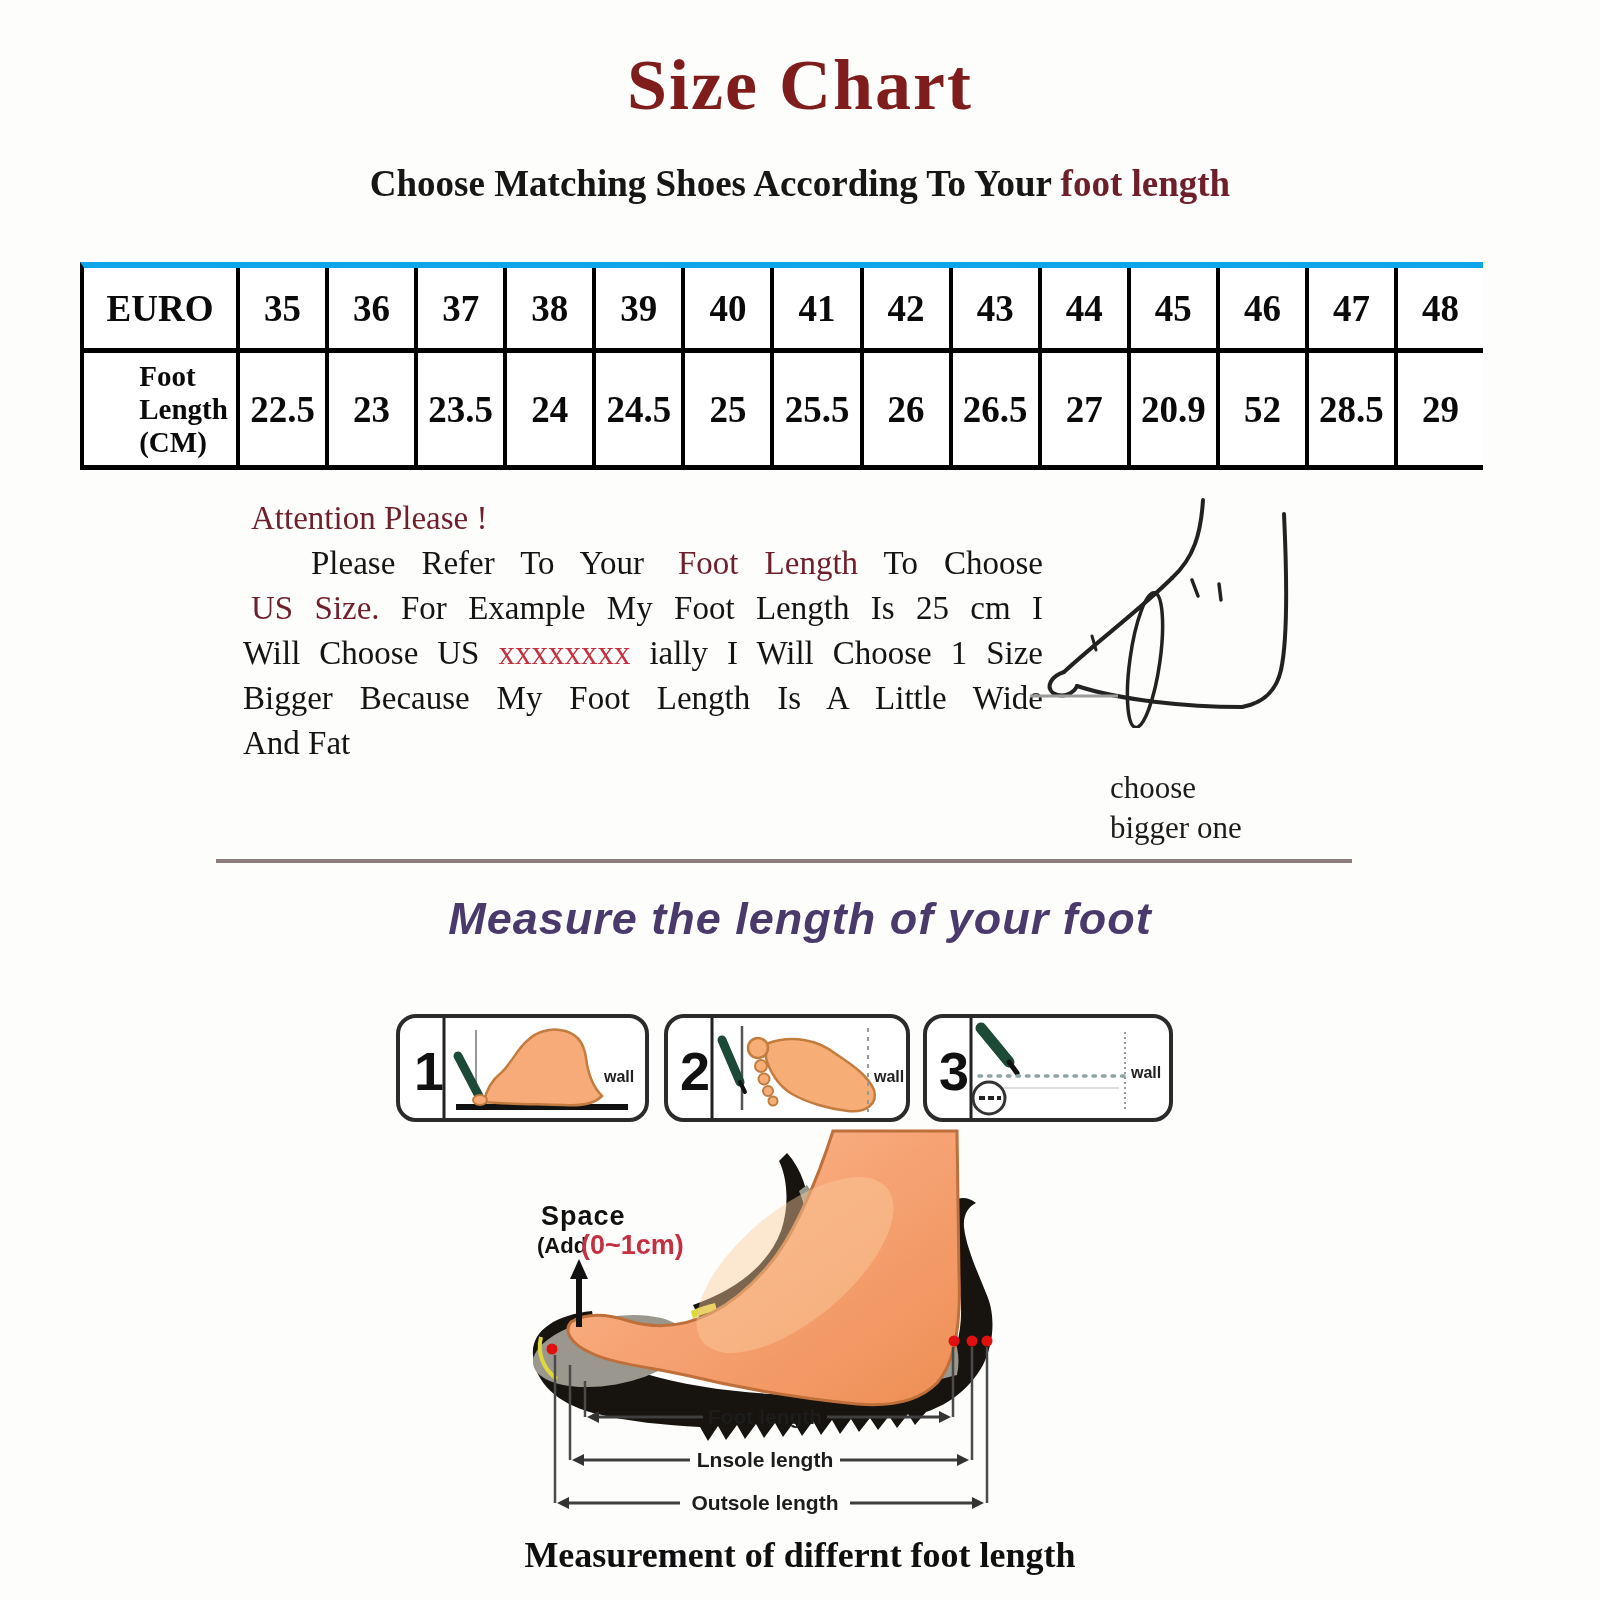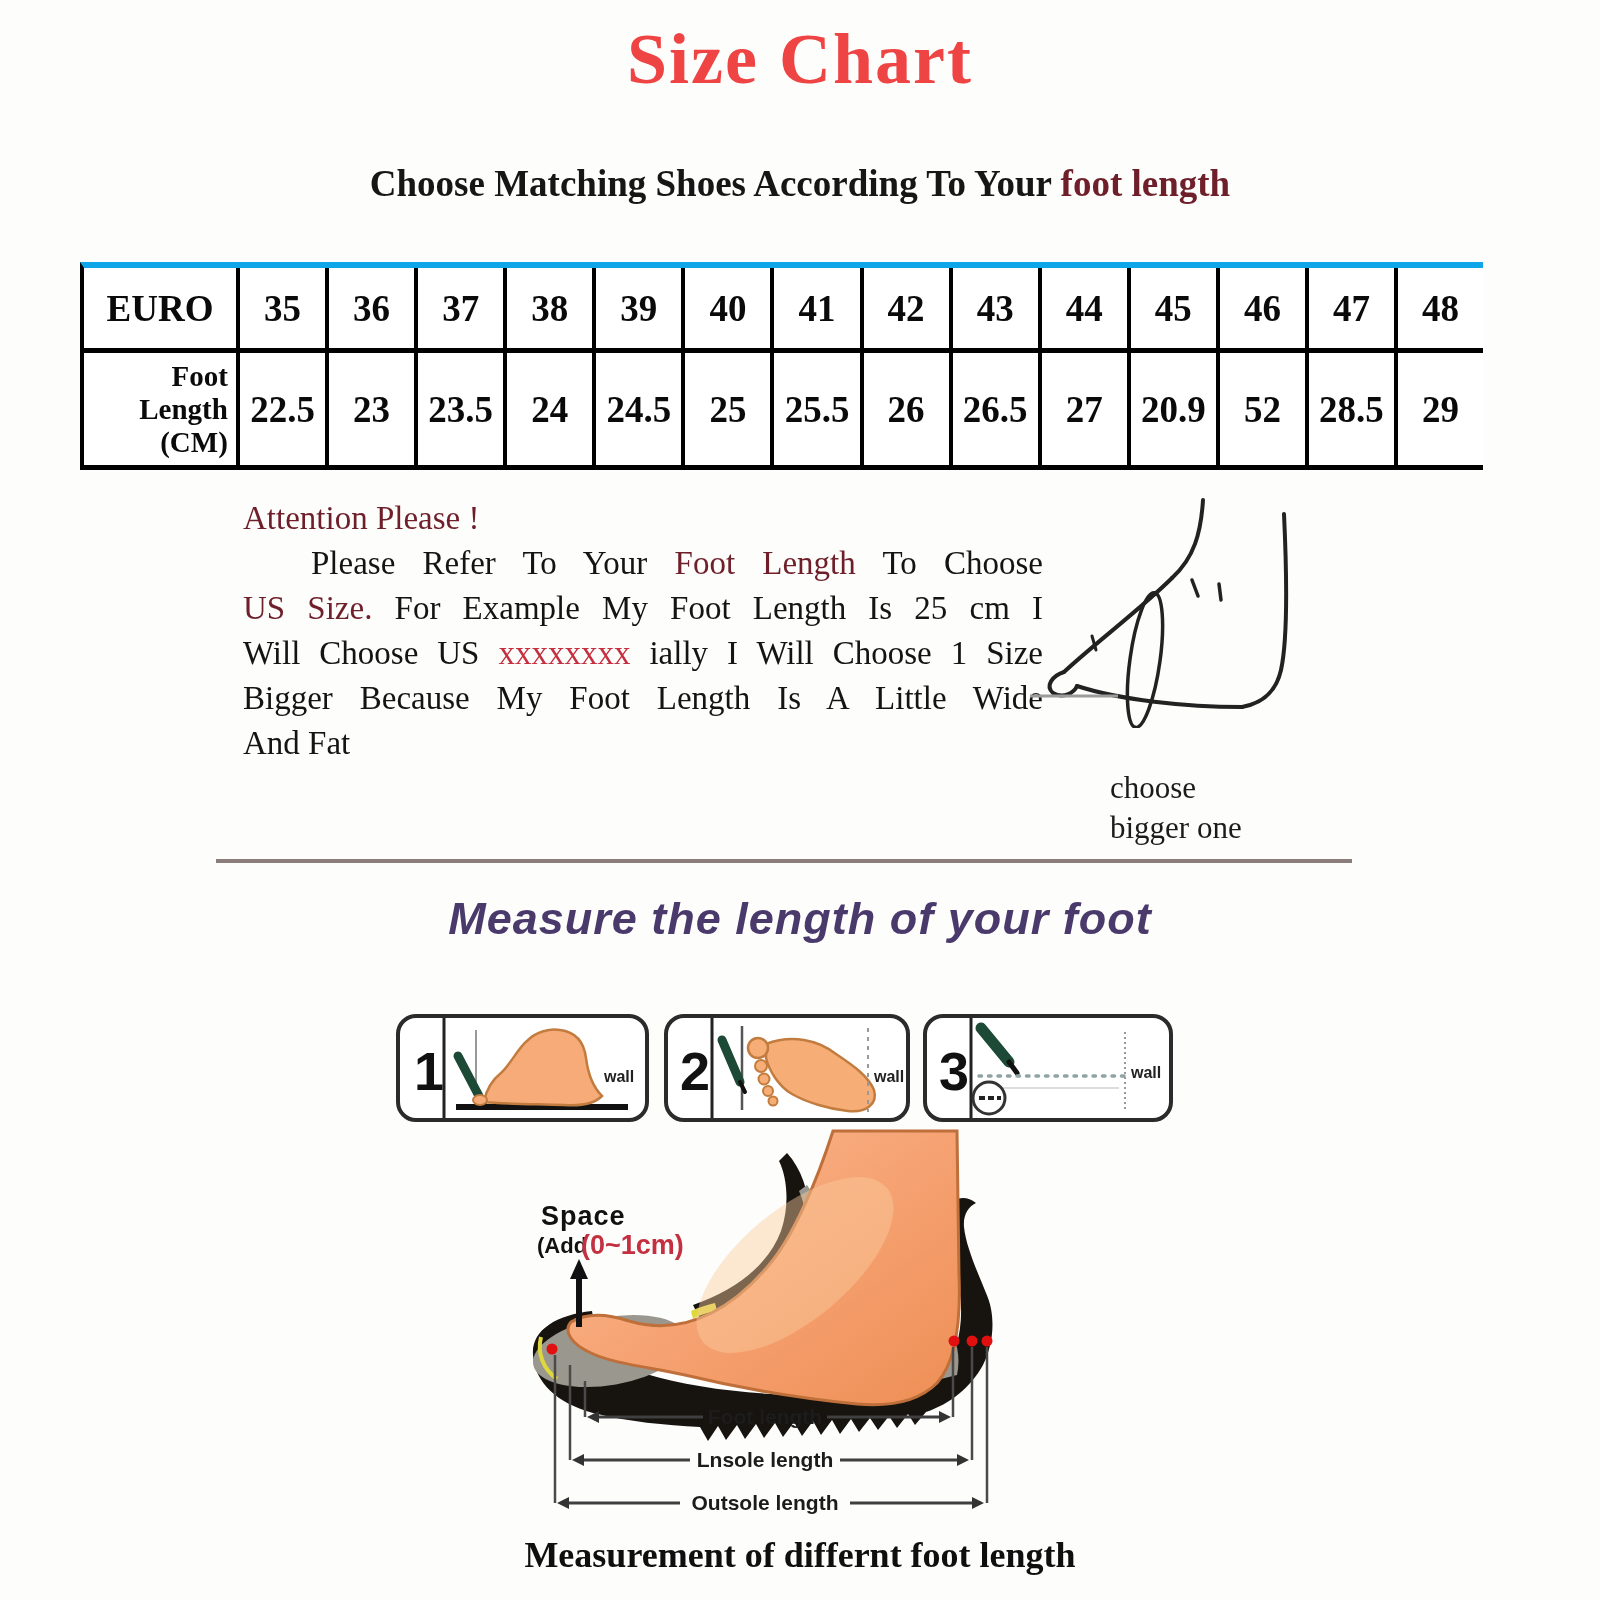--- a/index.html
+++ b/index.html
@@ -1,44 +1,44 @@
 <!DOCTYPE html>
 <html style="--maroon: #6e1f2a; --red_x: #c53040; --purple: #4a3a6c; --divider: #8c7d7d; --skin: #f6a273; --skin_light: #fbcb9e; --skin_outline: #bf6f3a; --sole_black: #17130f; --insole_gray: #9a988e; --pen_green: #1c4a36; --dot_red: #e11010; --accent_yellow: #ded83c;"><head>
 <meta charset="utf-8">
 <style>
   html,body { margin:0; padding:0; background:#ffffff; }
   .page { position:relative; width:1600px; height:1600px; background:#fdfdfc;
           font-family:"Liberation Serif", serif; overflow:hidden; color:#111; }
 
-  .title { position:absolute; top:18px; left:0; width:100%; text-align:center;
-           font-size:72px; font-weight:bold; color:#ef4444; letter-spacing:2px; }
+  .title { position:absolute; top:44px; left:0; width:100%; text-align:center;
+           font-size:72px; font-weight:bold; color:#7f1d1d; letter-spacing:2px; }
   .subtitle { position:absolute; top:162px; left:0; width:100%; text-align:center;
               font-size:37px; font-weight:bold; color:#161616; }
   .subtitle .accent { color:var(--maroon); }
 
   
   .size-table { position:absolute; left:80px; top:262px; width:1403px;
                 border-top:6px solid #0ea5e9; border-bottom:5px solid #000; border-left:4px solid #000;
                 box-sizing:border-box; background:#fff; }
   .size-row { display:flex; }
   .size-row.r1 { height:80px; border-bottom:5px solid #000; }
   .size-row.r2 { height:112px; }
   .cell { flex:1; border-right:4px solid #000; display:flex; align-items:center; justify-content:center;
           font-weight:bold; font-size:37px; color:#0a0a0a; box-sizing:border-box; }
   .cell.label { flex:0 0 156px; }
   .cell:last-child { border-right:none; }
-  .r2 .cell.label { font-size:29px; line-height:33px; white-space:pre-line; text-align:right;padding-left:47px; }
+  .r2 .cell.label { font-size:29px; line-height:33px; white-space:pre-line; text-align:left;padding-left:47px; }
 
   
   .attention { position:absolute; left:243px; top:496px; width:800px;
                font-size:33px; line-height:45px; color:#141414; }
   .para-line.justify { text-align:justify; text-align-last:justify; }
   .para-line.indent { text-indent:68px; }
   .c-black { color:#141414; }
-  .c-maroon { color:var(--maroon); }
+  .c-maroon { color:var(--maroon);margin-left:8px; }
   .c-red { color:var(--red_x); }
 
   .sketch { position:absolute; left:1020px; top:478px; width:300px; height:250px; }
 
   .sketch-caption { position:absolute; left:1110px; top:768px; width:200px; text-align:left;
                     font-size:31px; color:#1b1b1b; line-height:40px; }
 
   .divider { position:absolute; left:216px; top:859px; width:1136px; height:4px; background:var(--divider); }
 
   .measure-heading { position:absolute; top:893px; left:0; width:100%; text-align:center;

